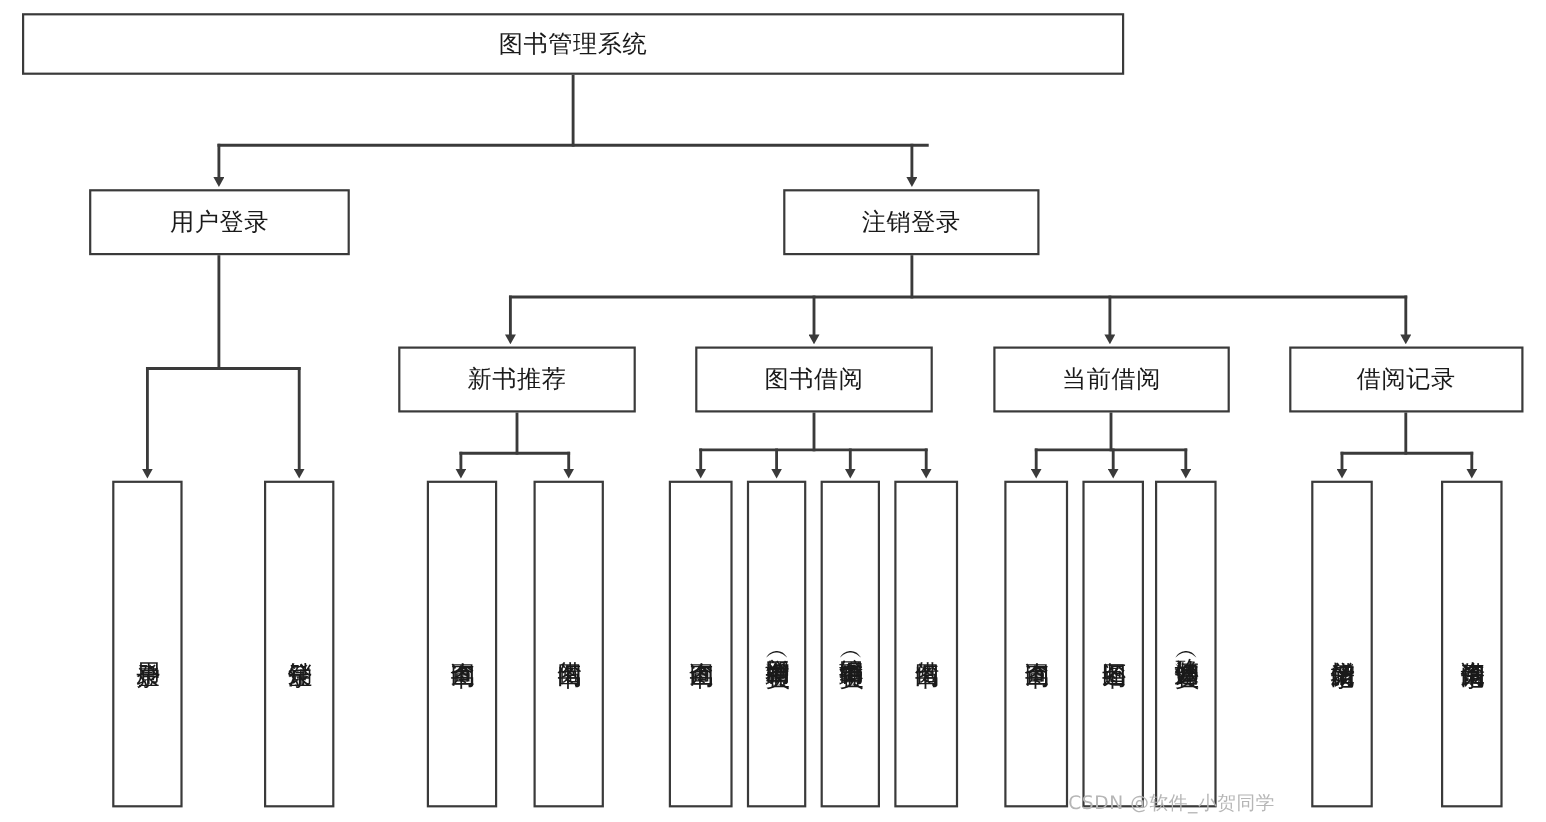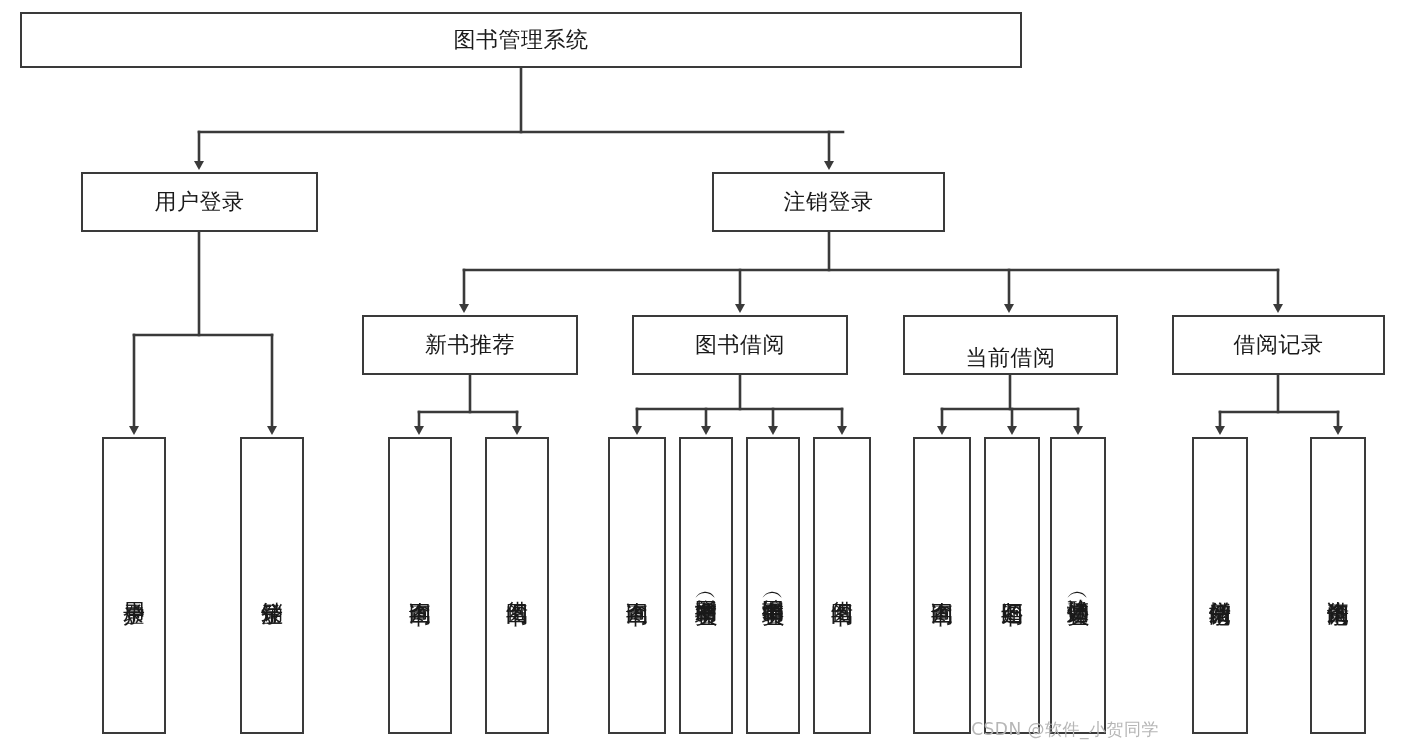--- a/index.html
+++ b/index.html
@@ -126,21 +126,21 @@
   <div class="node node-h" style="left:712px; top:172px; width:233px; height:60px;">
     <span>注销登录</span>
   </div>
 
   <div class="node node-h" style="left:632px; top:315px; width:216px; height:60px;">
     <span>图书借阅</span>
   </div>
   <div class="node node-h" style="left:362px; top:315px; width:216px; height:60px;">
     <span>新书推荐</span>
   </div>
-  <div class="node node-h" style="left:903px; top:315px; width:215px; height:60px;align-items:flex-end;">
+  <div class="node node-h" style="left:903px; top:315px; width:215px; height:60px;">
     <span>当前借阅</span>
   </div>
   <div class="node node-h" style="left:1172px; top:315px; width:213px; height:60px;">
     <span>借阅记录</span>
   </div>
 
   <div class="node node-v" style="left:102px; top:437px; width:64px; height:297px;">
     <span>用户登录</span>
   </div>
   <div class="node node-v" style="left:240px; top:437px; width:64px; height:297px;">

